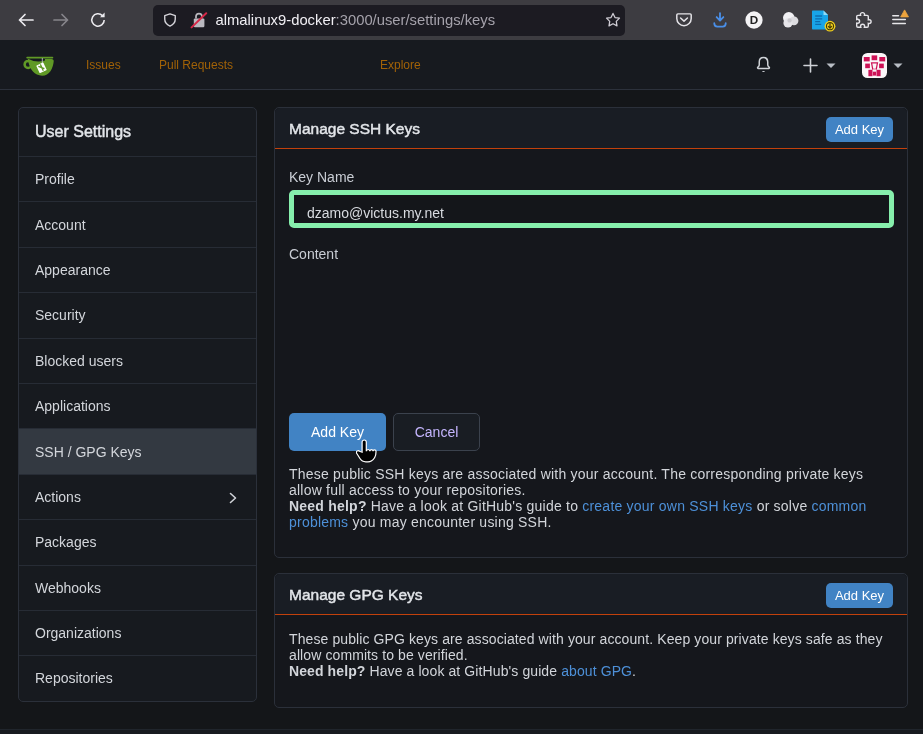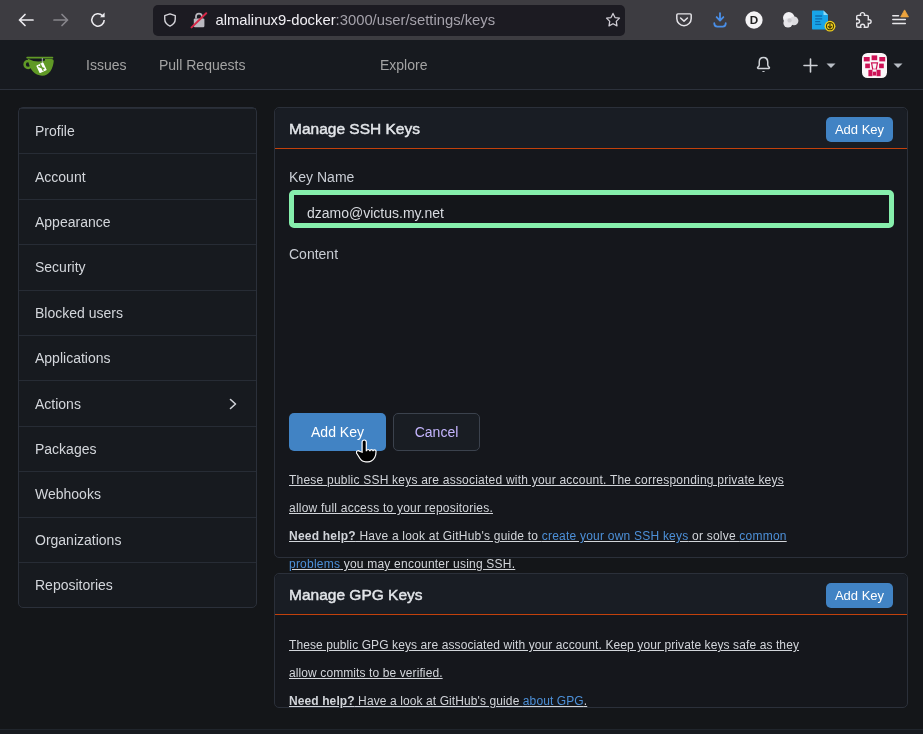--- a/index.html
+++ b/index.html
@@ -9,35 +9,35 @@
 .abs { position:absolute; }
 
 
 #toolbar { position:absolute; left:0; top:0; width:923px; height:40px; background:#3d3c41; }
 #urlbar { position:absolute; left:152.5px; top:4.5px; width:472px; height:31px; background:#1c1b22; border-radius:5px; }
 .urltext { position:absolute; left:63px; top:0; height:31px; line-height:31px; font-size:14.8px; color:#f1eff4; white-space:nowrap; }
 .urltext .grey { color:#a5a2ab; }
 
 
 #navbar { position:absolute; left:0; top:40px; width:923px; height:50px; background:#171a1f; border-bottom:1px solid #2c313b; }
-.navlink { position:absolute; top:0; height:50px; line-height:50px; font-size:14px; color:#a3a3a3; }
+.navlink { position:absolute; top:0; height:50px; line-height:50px; font-size:12px; color:#a16207; }
 
 
 #sidebar { position:absolute; left:18px; top:107px; width:239px; background:#171a1f; border:1px solid #2b303a; border-radius:5px; }
 #sidebar .hd { height:48px; display:flex; align-items:center; padding-left:16px; font-size:16px; font-weight:400; -webkit-text-stroke:0.45px #e2e5e9; color:#e2e5e9; }
 #sidebar .it { height:45.4px; display:flex; align-items:center; padding-left:16px; font-size:14px; color:#d3d6db; border-top:1px solid #272c35; position:relative; }
 #sidebar .it.sel { background:#333941; }
 
 
 .panel { position:absolute; left:274px; width:634px; background:#15171c; border:1px solid #2b303a; border-radius:5px; }
 .panel .phead { height:41px; background:#191d24; border-bottom:1px solid #c2410c; border-radius:5px 5px 0 0; display:flex; align-items:center; padding-left:14px; padding-top:2px; font-size:15.5px; font-weight:400; -webkit-text-stroke:0.45px #e2e5e9; color:#e2e5e9; position:relative; }
 .btn-sm { position:absolute; right:14px; top:8.5px; width:67px; height:25px; background:#4183c4; border-radius:5px; color:#fff; font-size:13px; font-weight:400; -webkit-text-stroke:0; display:flex; align-items:center; justify-content:center; }
 label.flabel { display:block; font-size:14px; font-weight:500; color:#c9cdd4; }
 .tinput { background:#14161a; border:5px solid #86efac; border-radius:5px; color:#d8dbe0; font-size:14px; }
-.helptext { font-size:12px; line-height:28px; color:#d2d5da; letter-spacing:0.22px;text-decoration:underline; }
+.helptext { font-size:14px; line-height:16px; color:#d2d5da; letter-spacing:0.22px; }
 .helptext a { color:#4d90d8; text-decoration:none; }
 .helptext b { font-weight:bold; }
 
 
 #footer { position:absolute; left:0; top:729px; width:923px; height:5px; background:#171a1f; border-top:1px solid #20252c; }
 </style>
 </head>
 <body>
 <div id="page">
 
@@ -142,26 +142,28 @@
       </g>
       <path d="M10.3 10.6 h4.4 l-1 5.2 h-2.4 z" fill="#faf6f8"></path>
       <path d="M10.5 16.2 l0.5 2.2 h3 l0.5-2.2 z" fill="#faf6f8" opacity="0.9"></path>
     </svg>
     <svg class="abs" style="left:893px;top:22.5px" width="10" height="5.5" viewBox="0 0 10 5.5">
         <path d="M0.5 0.5 h9 l-4.5 4.5 z" fill="#b9bec5"></path>
       </svg>
   </div>
 
   <div id="sidebar">
+    <div class="hd">User Settings</div>
     <div class="it">Profile</div>
     <div class="it">Account</div>
     <div class="it">Appearance</div>
     <div class="it">Security</div>
     <div class="it">Blocked users</div>
     <div class="it">Applications</div>
+    <div class="it sel">SSH / GPG Keys</div>
     <div class="it">Actions
       <svg style="position:absolute;right:18px;top:17px" width="10" height="12" viewBox="0 0 10 12">
           <path d="M2.5 1.5 l5 4.5 -5 4.5" fill="none" stroke="#cfd2d7" stroke-width="1.6" stroke-linecap="round" stroke-linejoin="round"></path>
         </svg>
     </div>
     <div class="it">Packages</div>
     <div class="it">Webhooks</div>
     <div class="it">Organizations</div>
     <div class="it">Repositories</div>
   </div>

